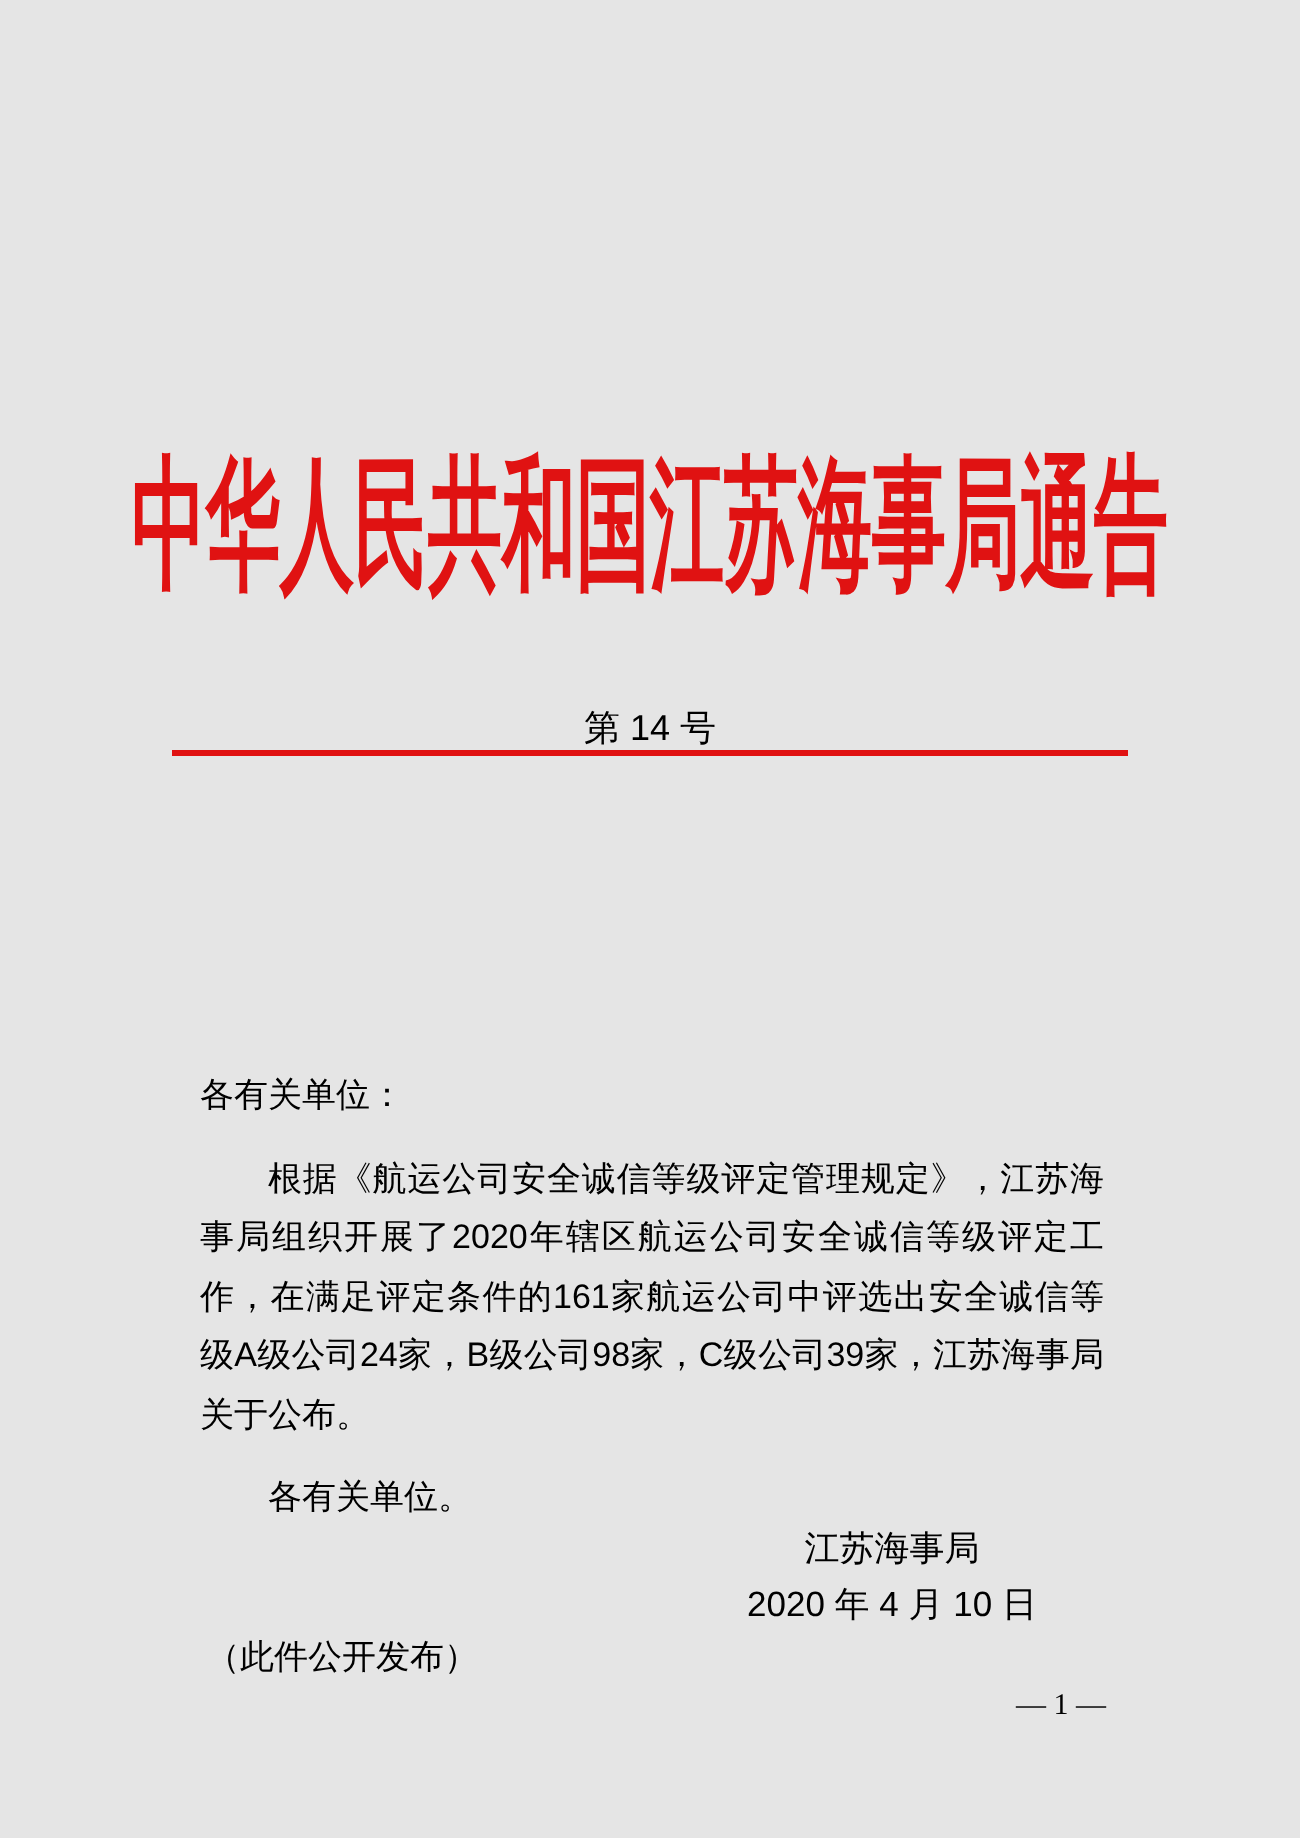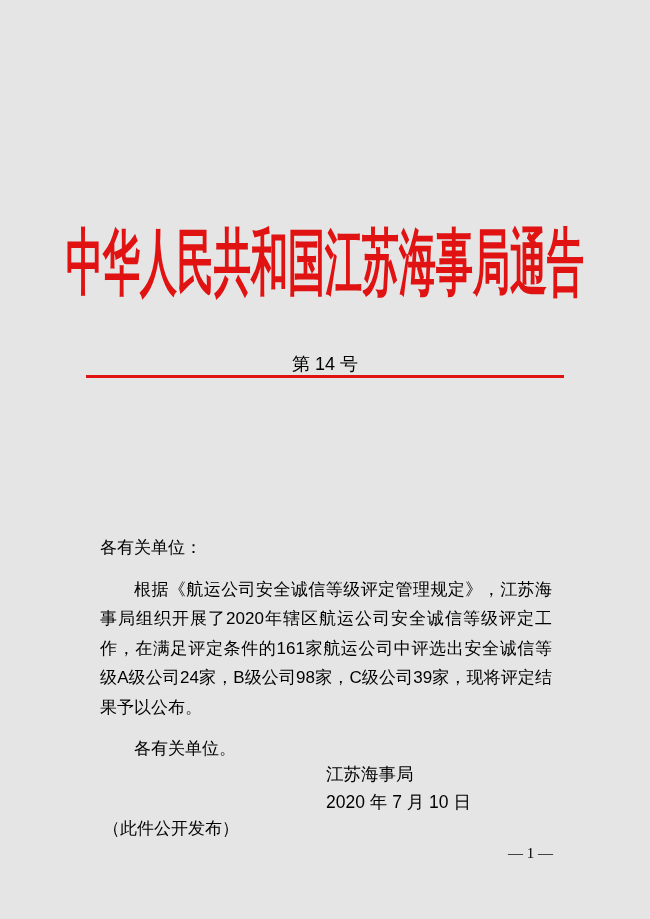--- a/index.html
+++ b/index.html
@@ -67,21 +67,21 @@
     line-height: 29.5px;
     text-align: justify;
   }
   .body-text p { margin: 12px; }
   .indent { text-indent: 2em; }
   .signature {
     position: absolute;
     top: 760px;
     left: 326px;
     width: 240px;
-    text-align: left;
+    text-align: center;
     font-size: 17.5px;
     line-height: 28px;
   }
   .footer-note {
     position: absolute;
     top: 818px;
     left: 103px;
     font-size: 17px;
     line-height: 22px;
   }
@@ -105,26 +105,26 @@
 
   <div class="issue-number">第 14 号</div>
 
   <div class="red-rule"></div>
 
   <div class="notice-title">
   </div>
 
   <div class="body-text">
     <p>各有关单位：</p>
-    <p class="indent">根据《航运公司安全诚信等级评定管理规定》，江苏海事局组织开展了2020年辖区航运公司安全诚信等级评定工作，在满足评定条件的161家航运公司中评选出安全诚信等级A级公司24家，B级公司98家，C级公司39家，现将评定结果予以公布。</p>
+    <p class="indent">根据《航运公司安全诚信等级评定管理规定》，江苏海事局组织开展了2020年辖区航运公司安全诚信等级评定工作，在满足评定条件的161家航运公司中评选出安全诚信等级A级公司24家，B级公司98家，C级公司39家，江苏海事局关于公布。</p>
     <p class="indent">各有关单位。</p>
   </div>
 
   <div class="signature">
     <div>江苏海事局</div>
-    <div>2020 年 7 月 10 日</div>
+    <div>2020 年 4 月 10 日</div>
   </div>
 
   <div class="footer-note">（此件公开发布）</div>
 
   <div class="page-number">— 1 —</div>
 
 </div>
 
 </body></html>

